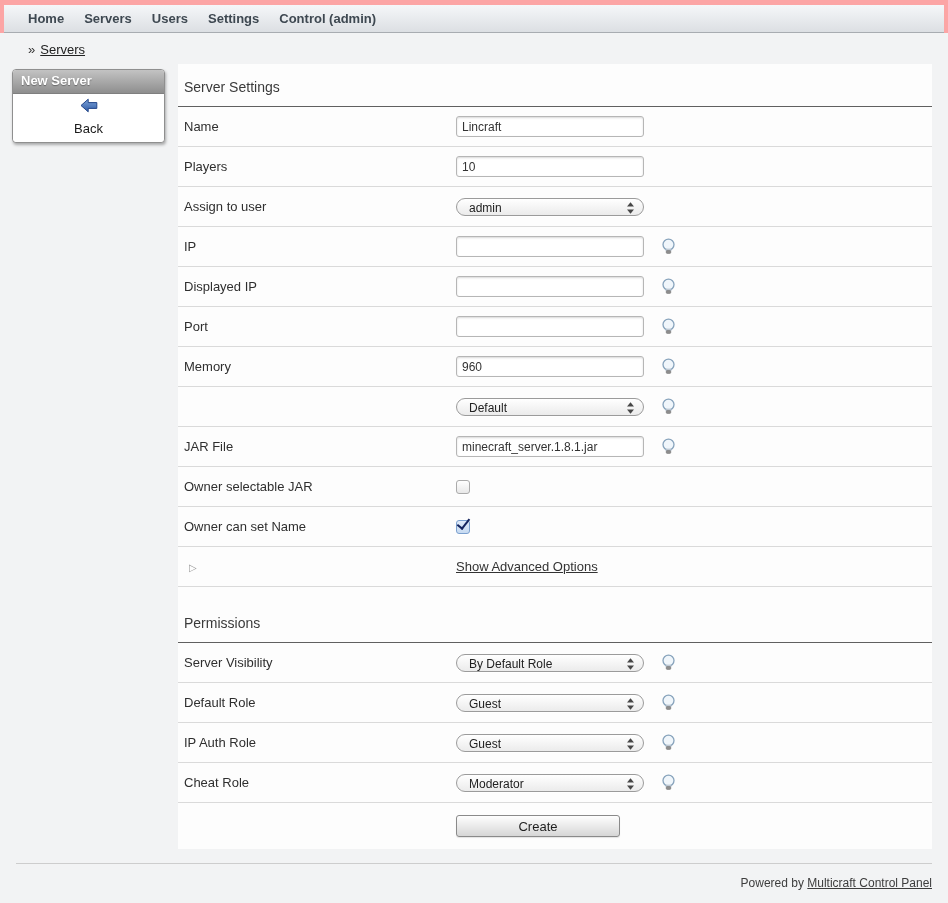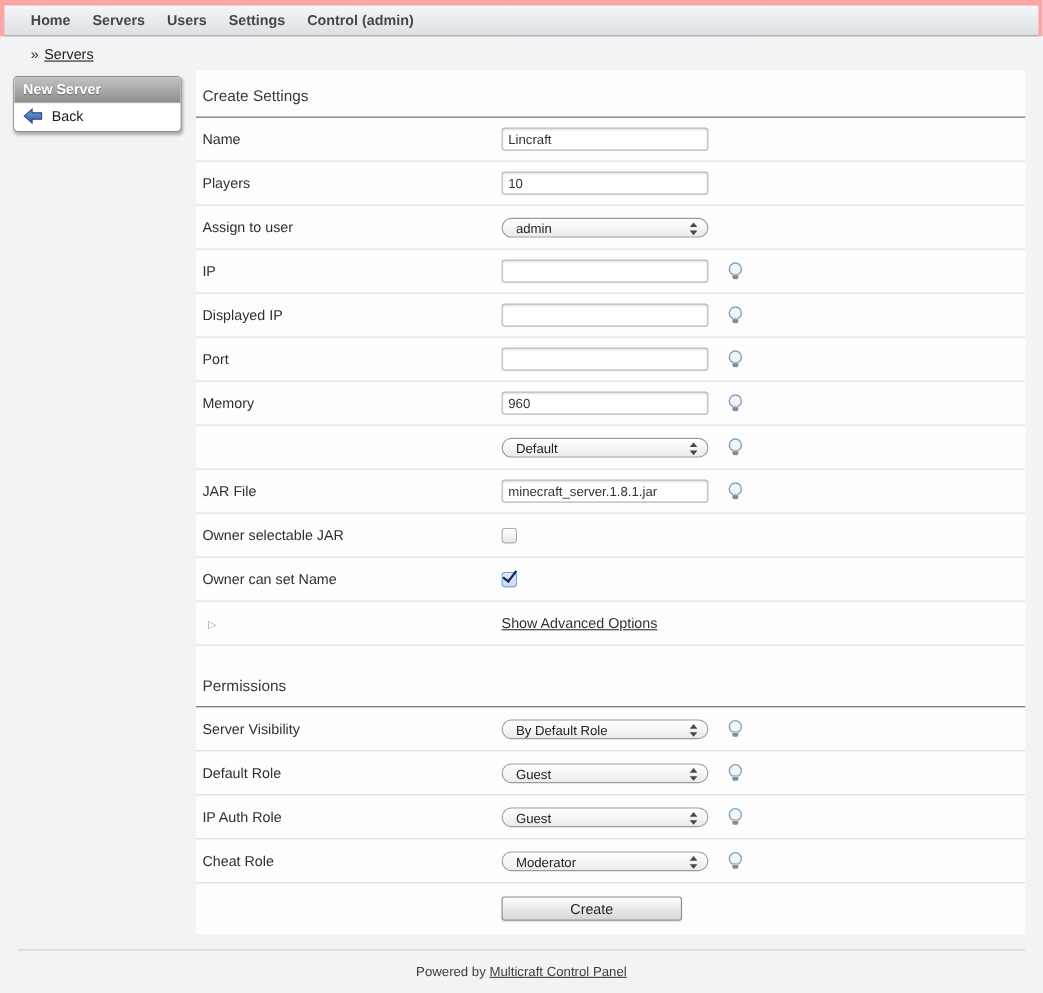--- a/index.html
+++ b/index.html
@@ -32,21 +32,21 @@
   }
   .panel-header {
     background: linear-gradient(#c3c3c3, #8e8e8e);
     color: #fff; font-weight: 700; font-size: 13px;
     padding: 3px 8px 5px; border-bottom: 1px solid #7f7f7f;
     border-radius: 3px 3px 0 0; text-shadow: 0 1px 1px rgba(0,0,0,.35);
   }
   .back-item {
     display: flex; align-items: center; gap: 8px;
     padding: 4px 8px 6px; font-size: 13px; color: #1a1a1a;
-    cursor: pointer; border-radius: 0 0 4px 4px; background: #fff;
+    cursor: pointer; border-radius: 0 0 4px 4px; background: #fff; flex-direction: column;
   }
   
   .content { flex: 1; background: #fdfdfd; margin-right: 16px; }
   .section-title {
     margin: 0; font-weight: 400; font-size: 14px; color: #3a3a3a;
     padding: 15px 6px 11px; border-bottom: 1px solid #606060;
   }
   .section-title.later { padding-top: 28px; }
   .frow {
     display: flex; align-items: center; height: 39px;
@@ -90,21 +90,21 @@
   .create-btn {
     width: 164px; height: 22px; border: 1px solid #8a8a8a; border-radius: 3px;
     background: linear-gradient(#fefefe, #d6d6d6);
     font-size: 13px; color: #1f1f1f; font-family: inherit; cursor: pointer;
     box-shadow: 0 1px 1px rgba(0,0,0,.1);
   }
   .bulb { flex: none; cursor: pointer; }
   
   .footer {
     margin: 14px 16px 0; border-top: 1px solid #cdcdcd;
-    padding-top: 12px; text-align: center; font-size: 12px; color: #3d3d3d;
+    padding-top: 12px; text-align: right; font-size: 12px; color: #3d3d3d;
   }
   .footer a { color: #3d3d3d; text-decoration: underline; cursor: pointer; }
 </style>
 </head>
 <body>
 
 <div class="top-frame">
   <div class="navbar">
     <a class="nav-item">Home</a>
     <a class="nav-item">Servers</a>
@@ -133,21 +133,21 @@
           </defs>
           <path d="M1 7.5 L8.2 1.2 L8.2 4.6 L16.8 4.6 L16.8 10.4 L8.2 10.4 L8.2 13.8 Z" fill="url(#bgrad)" stroke="#24478a" stroke-width="1"></path>
         </svg>
         <span>Back</span>
       </div>
     </div>
   </aside>
 
   <main class="content">
 
-    <h2 class="section-title">Create Settings</h2>
+    <h2 class="section-title">Server Settings</h2>
 
     <div class="frow">
       <div class="frow-label">Name</div>
       <div class="frow-control">
         <input class="text" type="text" value="Lincraft" style="">
       </div>
     </div>
 
     <div class="frow">
       <div class="frow-label">Players</div>

